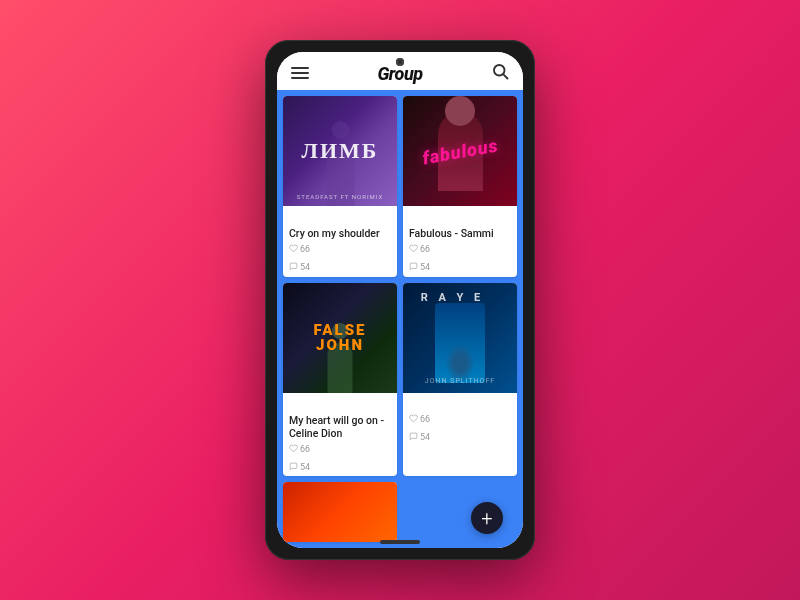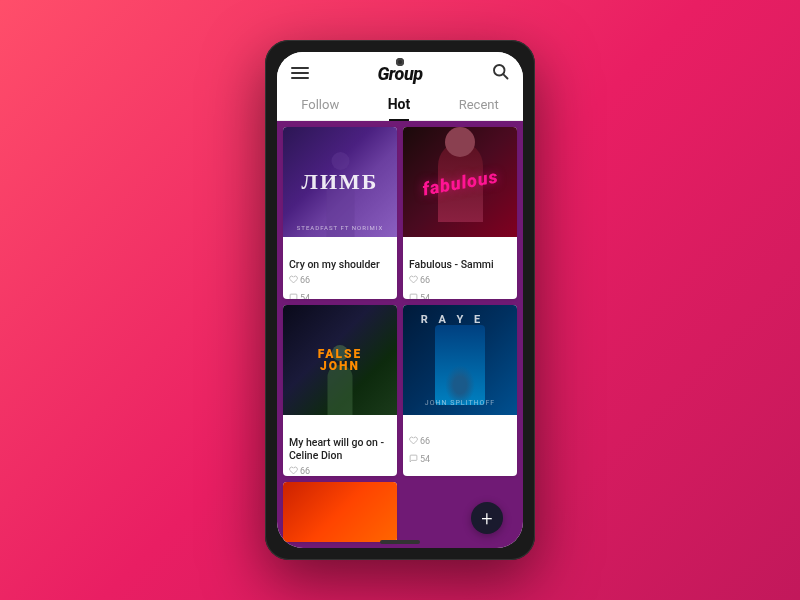--- a/index.html
+++ b/index.html
@@ -131,21 +131,21 @@
       transform: translateX(-50%);
       width: 20px;
       height: 2px;
       background: #111;
     }
 
     
     .content {
       flex: 1;
       overflow-y: auto;
-      background: #701a75;
+      background: #3b82f6;
       padding: 6px;
       display: grid;
       grid-template-columns: 1fr 1fr;
       gap: 6px;
       align-content: start;
     }
 
     .content::-webkit-scrollbar { display: none; }
 
     .card {
@@ -236,21 +236,21 @@
       height: 110px;
       display: flex;
       flex-direction: column;
       align-items: center;
       justify-content: center;
       position: relative;
       overflow: hidden;
     }
 
     .album-false-text {
-      font-size: 12px;
+      font-size: 15px;
       font-weight: 900;
       color: #ff8c00;
       line-height: 1;
       text-align: center;
       letter-spacing: 2px;
     }
 
     .album-raye {
       background: linear-gradient(135deg, #001a3a 0%, #003060 50%, #005090 100%);
       height: 110px;
@@ -446,31 +446,20 @@
       </div>
       <span class="header-title">Group</span>
       <span class="header-search">
         <svg width="18" height="18" viewBox="0 0 24 24" fill="none" stroke="#333" stroke-width="2.5" stroke-linecap="round">
           <circle cx="11" cy="11" r="7"></circle>
           <line x1="16.5" y1="16.5" x2="22" y2="22"></line>
         </svg>
       </span>
     </div>
 
-    <div class="tabs">
-      <span class="tab">
-        <span>Follow</span>
-      </span>
-      <span class="tab active">
-        <span>Hot</span>
-      </span>
-      <span class="tab">
-        <span>Recent</span>
-      </span>
-    </div>
 
     <div class="content" style="position:relative;">
 
       <div class="card">
         <div class="album-limb">
           <div class="limb-figure"></div>
           <span class="album-limb-text">ЛИМБ</span>
           <span class="album-limb-sub">STEADFAST FT NORIMIX</span>
         </div>
         <div class="card-info">

